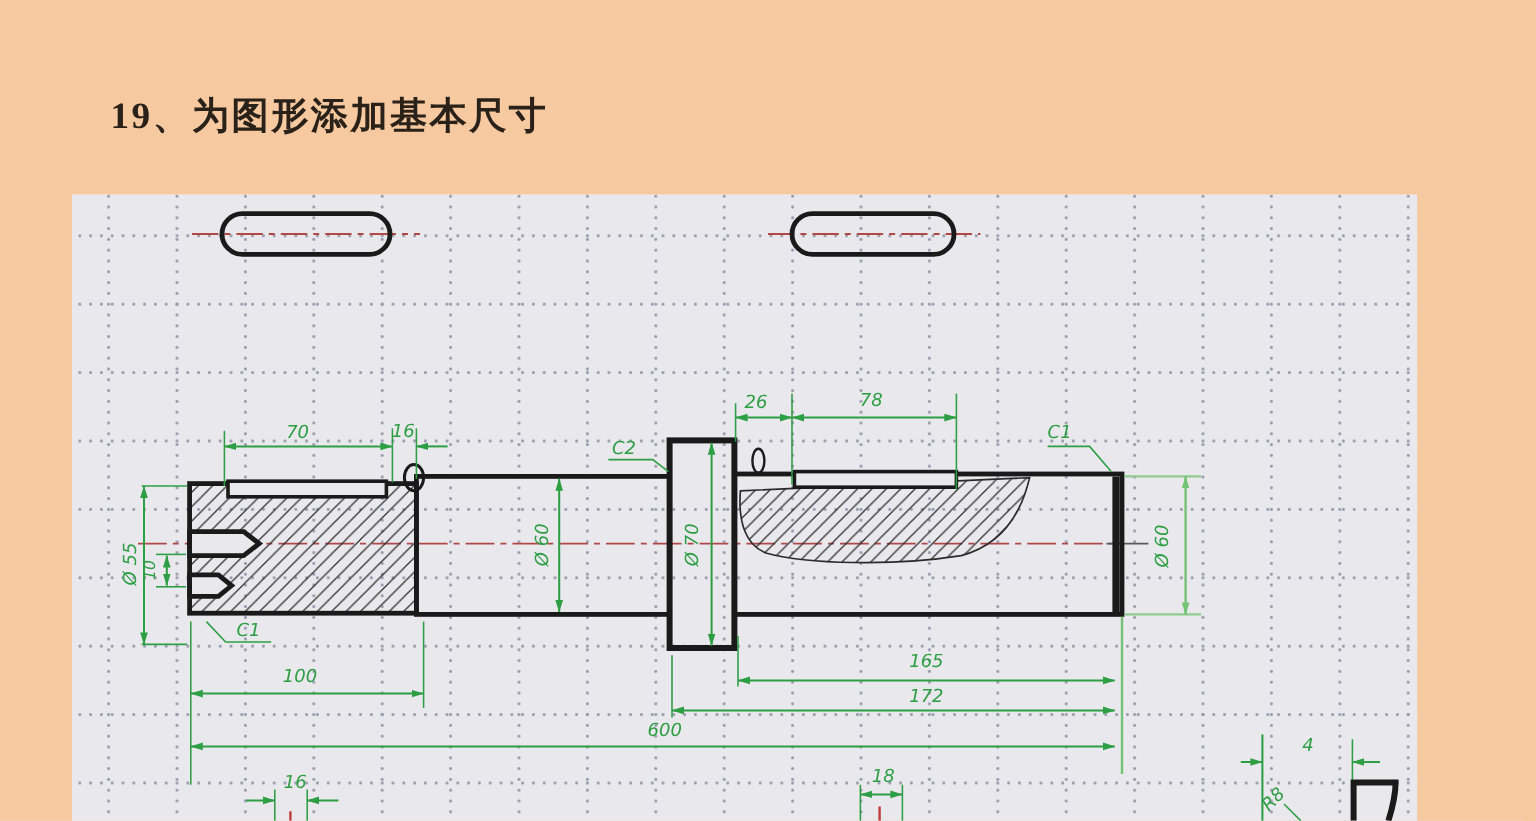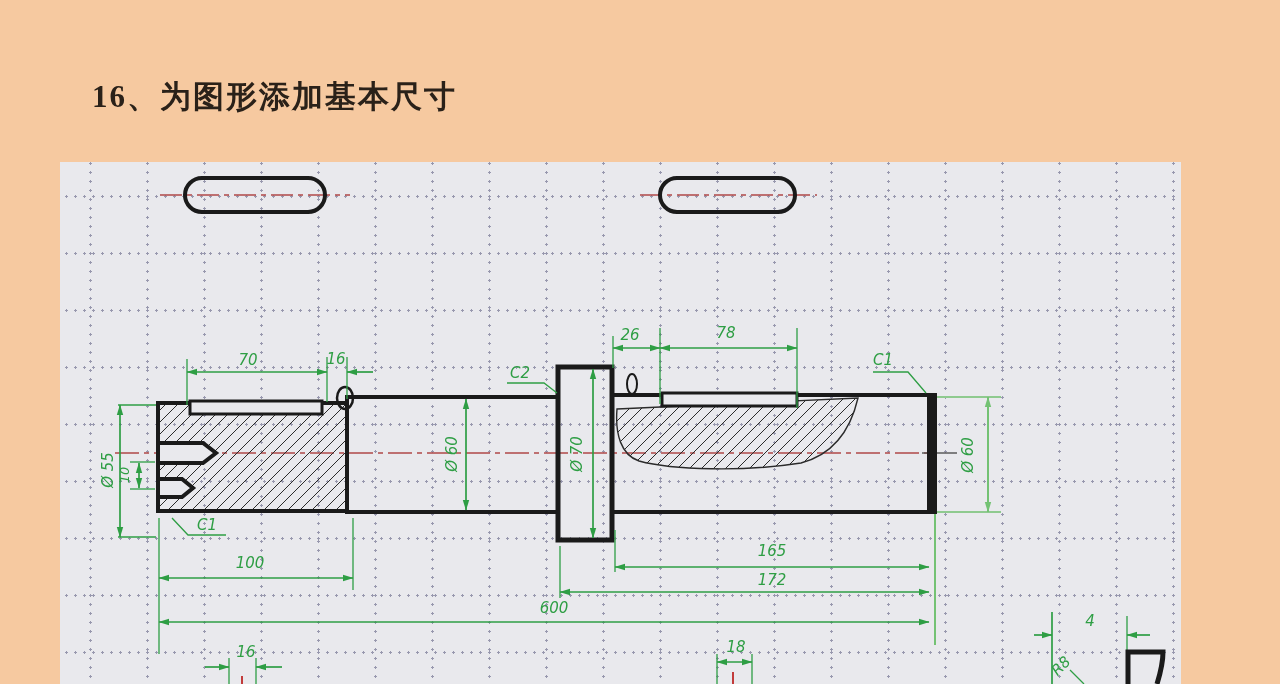--- a/index.html
+++ b/index.html
@@ -31,21 +31,21 @@
   .cl{stroke:#b04848;stroke-width:1.6;fill:none;}
   .dtxt{
     font-family:"DejaVu Sans", sans-serif;font-style:italic;
     font-size:15px;fill:#2e9e44;text-anchor:middle;
   }
   .dtxt.small{font-size:13px;}
 </style>
 </head>
 <body>
 
-<h1 class="slide-title">16、为图形添加基本尺寸</h1>
+<h1 class="slide-title">19、为图形添加基本尺寸</h1>
 
 <div class="cad-canvas">
 <svg width="1121" height="522" viewBox="0 0 1121 522">
   <defs>
     <pattern id="hatch" patternUnits="userSpaceOnUse" width="12" height="12">
       <path d="M-3,15 L15,-3 M-9,9 L9,-9 M3,21 L21,3" stroke="#2b2b2b" stroke-width="1"></path>
     </pattern>
     <marker id="arrG" markerUnits="userSpaceOnUse" markerWidth="11" markerHeight="8" refX="10" refY="4" orient="auto-start-reverse">
       <path d="M0,0.8 L10.5,4 L0,7.2 Z" fill="#2e9e44"></path>
     </marker>

